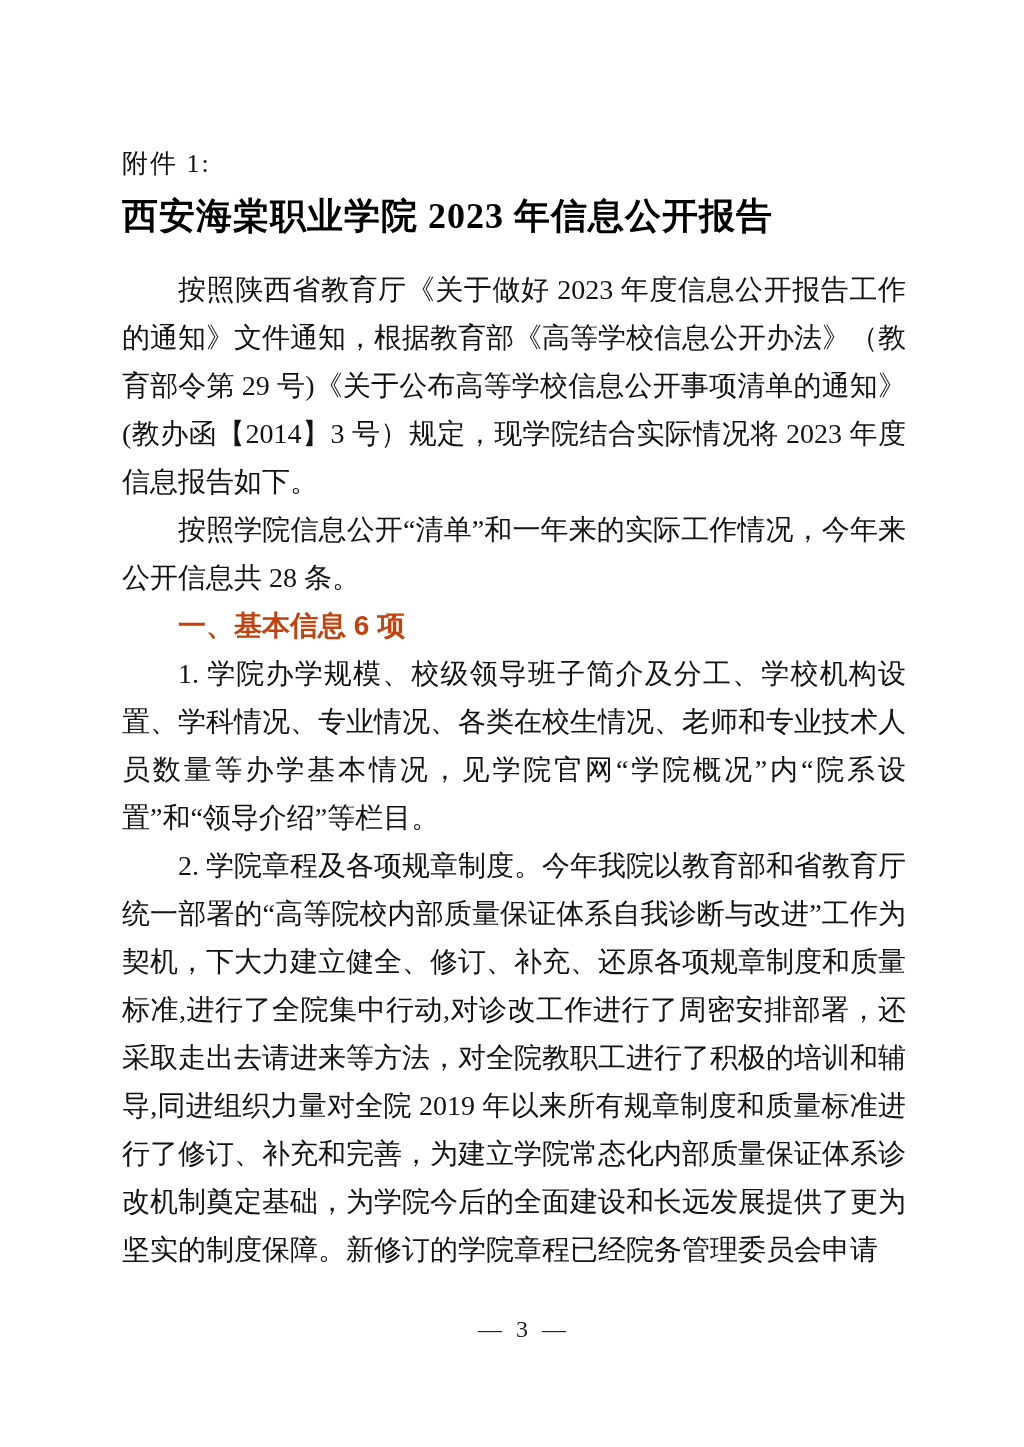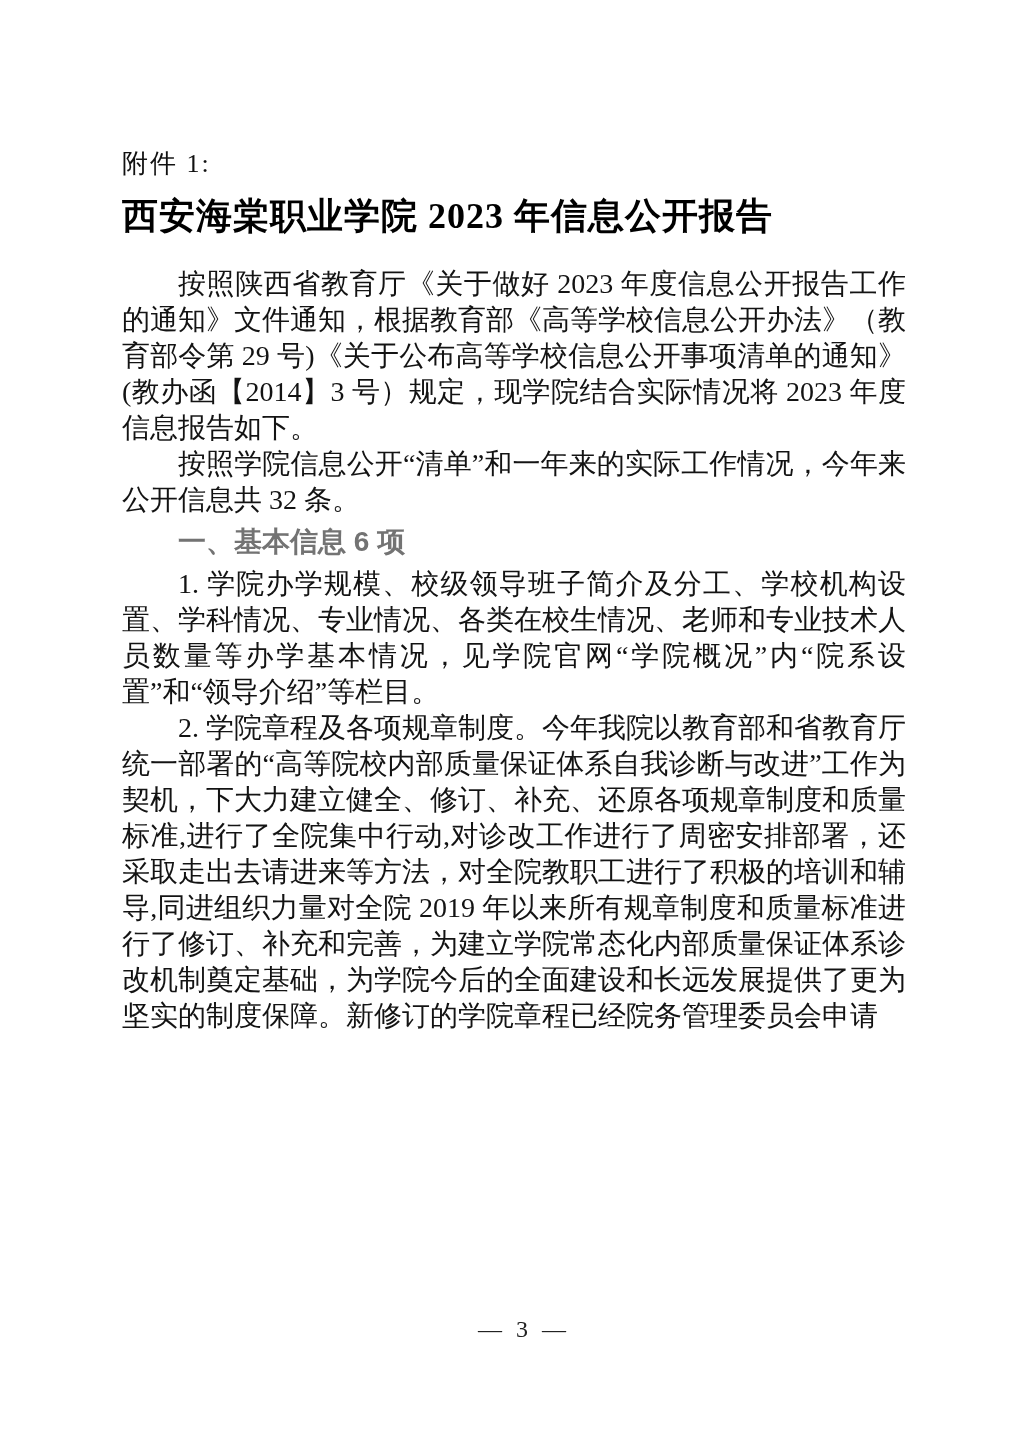--- a/index.html
+++ b/index.html
@@ -41,32 +41,32 @@
     left: 122px;
     top: 266px;
     width: 784px;
   }
   .doc-body p {
     margin: 0;
     padding: 0;
   }
   .para {
     font-size: 28px;
-    line-height: 36px;
+    line-height: 48px;
     text-align: justify;
     text-indent: 2em;
     color: #131313;
     font-family: "Liberation Serif", "DejaVu Serif", serif;
   }
   .heading {
     font-size: 28px;
     line-height: 48px;
     text-indent: 2em;
     font-weight: bold;
-    color: #737373;
+    color: #c2410c;
     font-family: "Liberation Sans", "DejaVu Sans", sans-serif;
   }
   .page-footer {
     position: absolute;
     left: 0;
     top: 1316px;
     width: 100%;
     text-align: center;
     font-size: 24px;
     letter-spacing: 4px;
@@ -78,21 +78,21 @@
 <body>
 
 <div class="page">
 
   <div class="attachment-label">附件 1:</div>
 
   <h1 class="doc-title" style="margin:0;">西安海棠职业学院 2023 年信息公开报告</h1>
 
   <div class="doc-body">
       <p class="para">按照陕西省教育厅《关于做好 2023 年度信息公开报告工作的通知》文件通知，根据教育部《高等学校信息公开办法》（教育部令第 29 号)《关于公布高等学校信息公开事项清单的通知》(教办函【2014】3 号）规定，现学院结合实际情况将 2023 年度信息报告如下。</p>
-      <p class="para">按照学院信息公开“清单”和一年来的实际工作情况，今年来公开信息共 32 条。</p>
+      <p class="para">按照学院信息公开“清单”和一年来的实际工作情况，今年来公开信息共 28 条。</p>
       <p class="heading">一、基本信息 6 项</p>
       <p class="para">1. 学院办学规模、校级领导班子简介及分工、学校机构设置、学科情况、专业情况、各类在校生情况、老师和专业技术人员数量等办学基本情况，见学院官网“学院概况”内“院系设置”和“领导介绍”等栏目。</p>
       <p class="para">2. 学院章程及各项规章制度。今年我院以教育部和省教育厅统一部署的“高等院校内部质量保证体系自我诊断与改进”工作为契机，下大力建立健全、修订、补充、还原各项规章制度和质量标准,进行了全院集中行动,对诊改工作进行了周密安排部署，还采取走出去请进来等方法，对全院教职工进行了积极的培训和辅导,同进组织力量对全院 2019 年以来所有规章制度和质量标准进行了修订、补充和完善，为建立学院常态化内部质量保证体系诊改机制奠定基础，为学院今后的全面建设和长远发展提供了更为坚实的制度保障。新修订的学院章程已经院务管理委员会申请</p>
     </div>
 
   <div class="page-footer">— 3 —</div>
 
 </div>
 
 </body></html>

